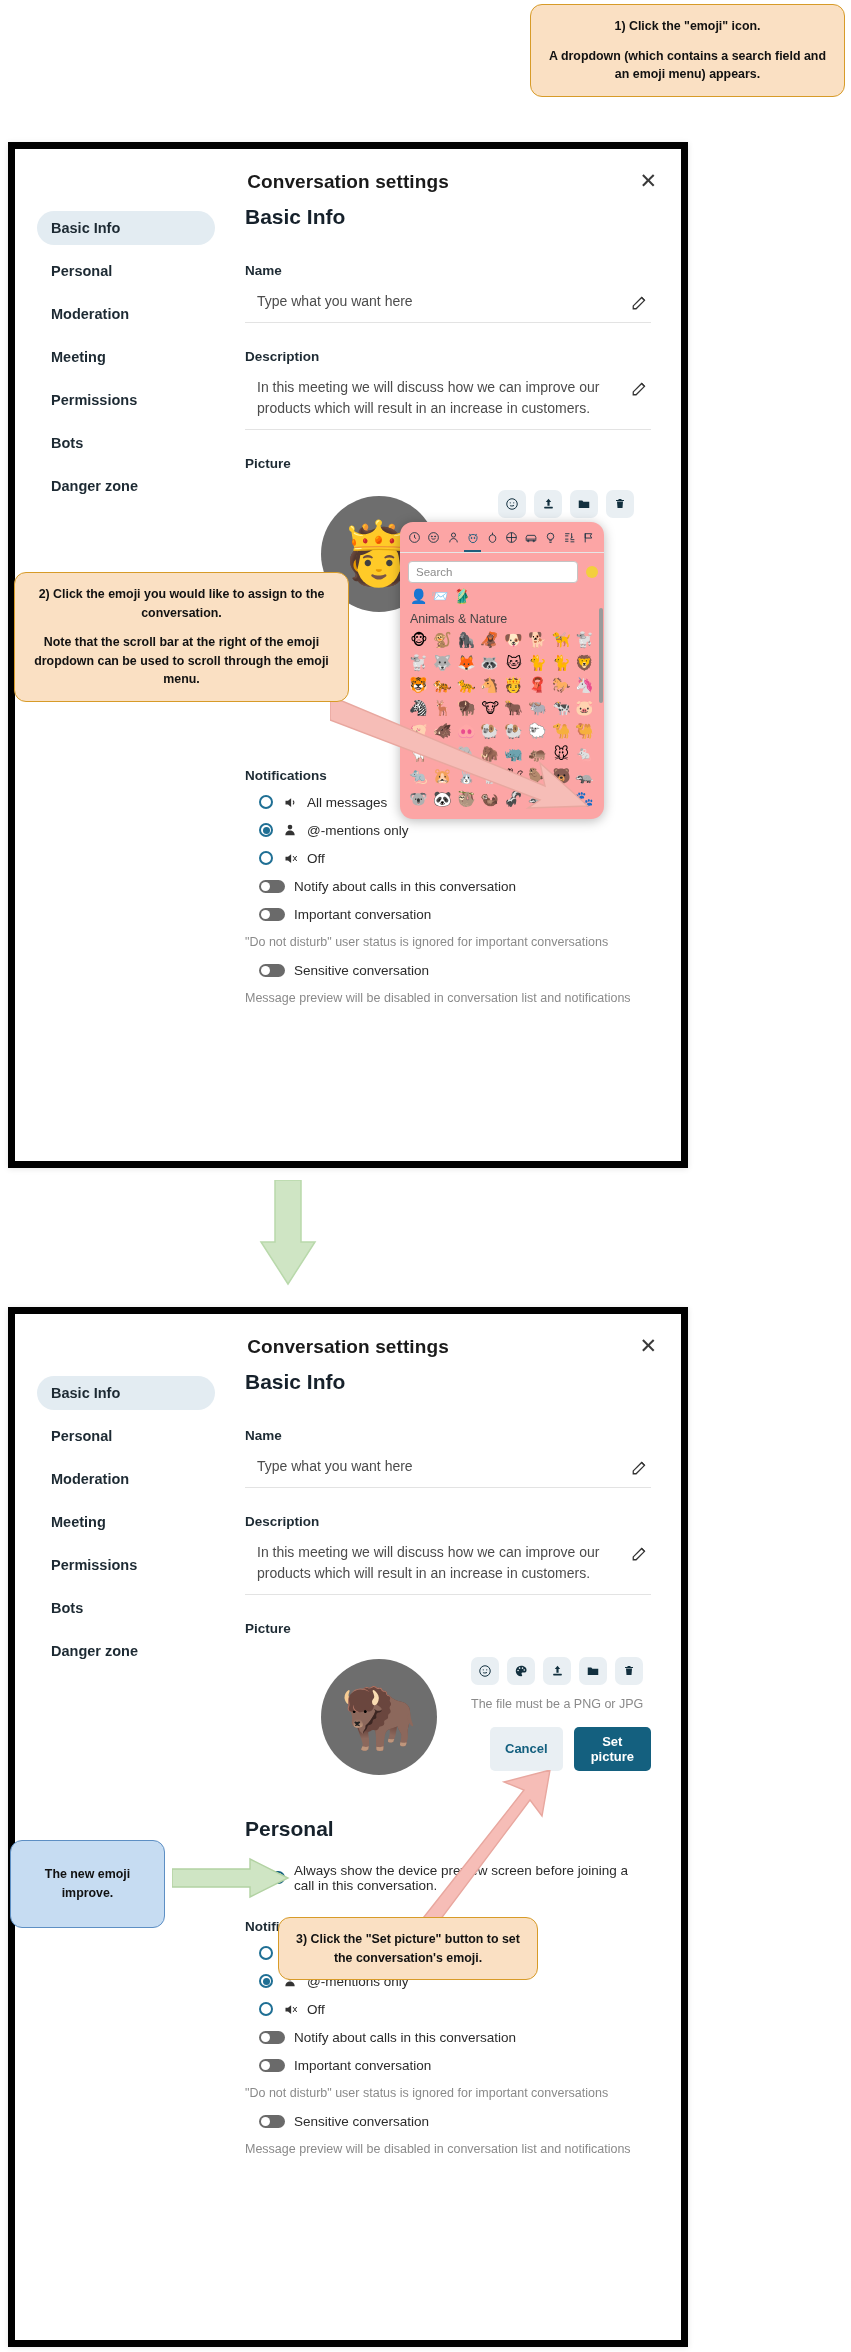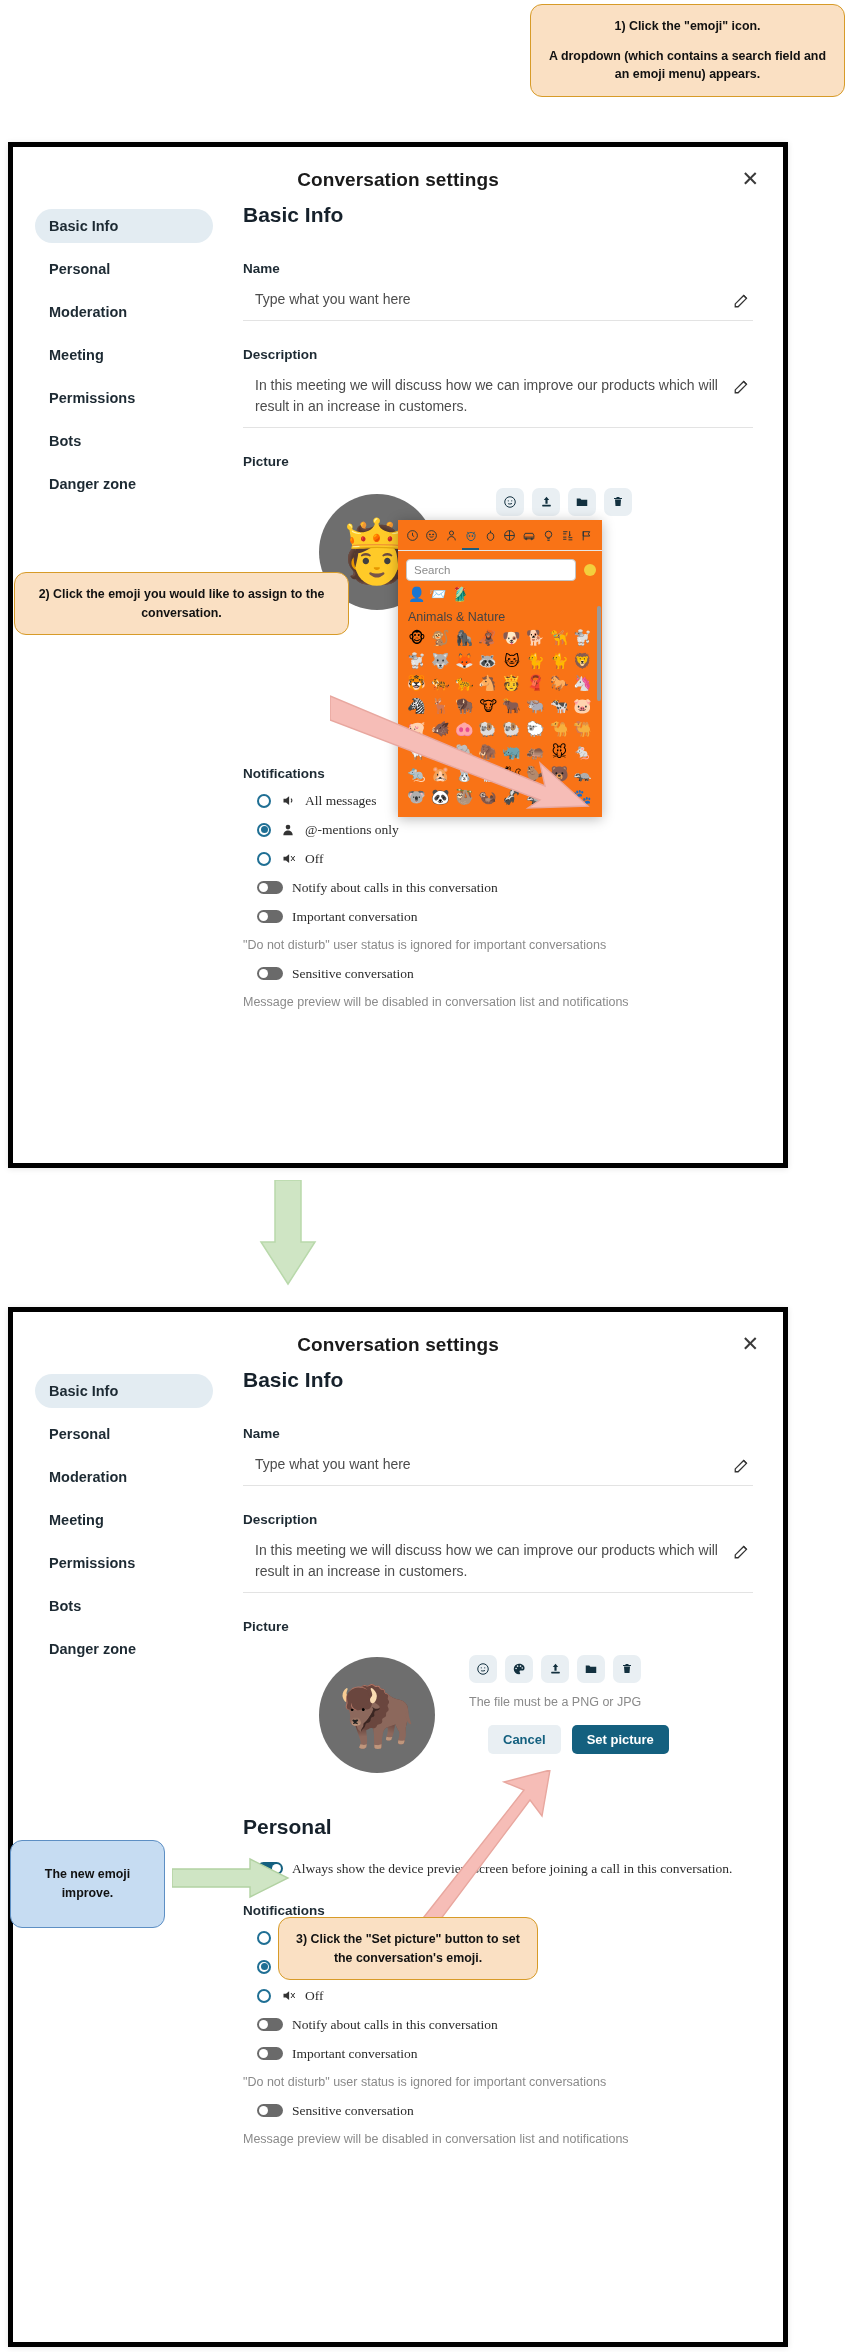--- a/index.html
+++ b/index.html
@@ -9,23 +9,23 @@
     background: #ffffff;
     font-family: "Liberation Sans", sans-serif;
     position: relative;
     overflow: hidden;
   }
 
   
   .panel {
     position: absolute;
     left: 8px;
-    width: 780px;
+    width: 680px;
     background: #ffffff;
-    border: 5px solid #000000;
+    border: 7px solid #000000;
     box-shadow: 0 1px 6px rgba(0,0,0,0.10);
   }
   #panel-1 { top: 142px;  height: 1026px; }
   #panel-2 { top: 1307px; height: 1040px; }
 
   .dialog-title {
     text-align: center;
     font-size: 19px;
     font-weight: bold;
     color: #1a1a1a;
@@ -125,22 +125,22 @@
     border-radius: 7px;
     background: #e9eff3;
     display: flex; align-items: center; justify-content: center;
     cursor: pointer;
   }
 
   
   .emoji-picker {
     position: absolute;
     width: 204px;
-    background: #f97316;
-    border-radius: 0;
+    background: #fca5a5;
+    border-radius: 13px;
     box-shadow: 0 2px 12px rgba(0,0,0,0.28);
     overflow: hidden;
     z-index: 40;
   }
   .cat-tabs {
     display: flex;
     justify-content: space-between;
     padding: 8px 6px 2px;
     border-bottom: 1px solid #e6e6e6;
   }
@@ -219,21 +219,21 @@
     width: 14px; height: 14px; border-radius: 50%;
     border: 2px solid #1f6f94; flex: 0 0 auto;
     display: flex; align-items: center; justify-content: center;
     cursor: pointer;
   }
   .radio.on::after {
     content: ""; width: 7px; height: 7px; border-radius: 50%;
     background: #1f6f94;
   }
   .radio-row .ico { width: 16px; display: flex; justify-content: center; }
-  .opt-text { font-size: 13.5px; color: #2b2b2b; font-family: Liberation Serif, serif; }
+  .opt-text { font-size: 13.5px; color: #2b2b2b; }
   .toggle {
     width: 26px; height: 13px; border-radius: 7px;
     background: #6a6a6a; position: relative; flex: 0 0 auto;
     cursor: pointer;
   }
   .toggle::after {
     content: ""; position: absolute; top: 2px; left: 2px;
     width: 9px; height: 9px; border-radius: 50%; background: #fff;
   }
   .toggle.on { background: #14607f; }
@@ -709,20 +709,21 @@
   <polygon points="17,0 43,0 43,62 57,62 30,104 3,62 17,62" fill="#cfe5c4" stroke="#b9d9ab" stroke-width="1.5"></polygon>
 </svg>
 
 <div class="callout orange" style="left:530px; top:4px; width:315px;">
   <p>1) Click the "emoji" icon.</p>
   <p>A dropdown (which contains a search field and an emoji menu) appears.</p>
 </div>
 
 <div class="callout orange" style="left:14px; top:572px; width:335px;">
   <p>2) Click the emoji you would like to assign to the conversation.</p>
+  <p>Note that the scroll bar at the right of the emoji dropdown can be used to scroll through the emoji menu.</p>
 </div>
 
 <svg class="arrow-svg" style="left:330px; top:690px; width:290px; height:140px;" viewBox="0 0 290 140">
   <polygon points="0,6 215,96 210,73 258,116 198,118 210,110 0,30" fill="#f6bdb7" stroke="#e8a79f" stroke-width="1.4"></polygon>
 </svg>
 
 <div class="callout blue" style="left:10px; top:1840px; width:155px; height:88px; display:flex; align-items:center; justify-content:center;">
   <p>The new emoji improve.</p>
 </div>
 

